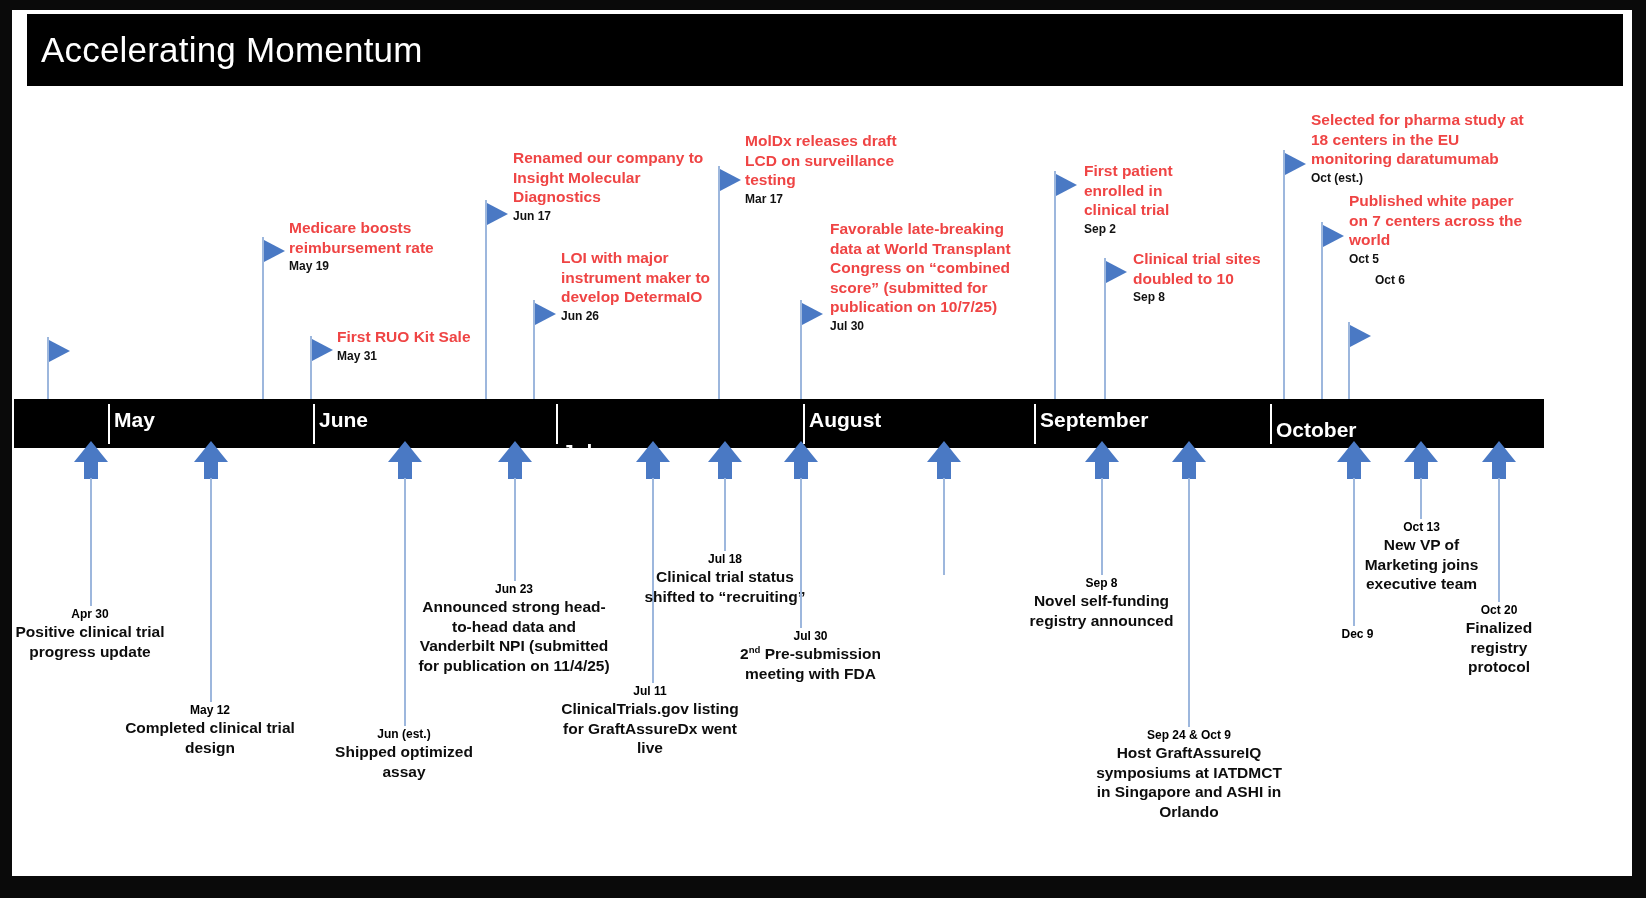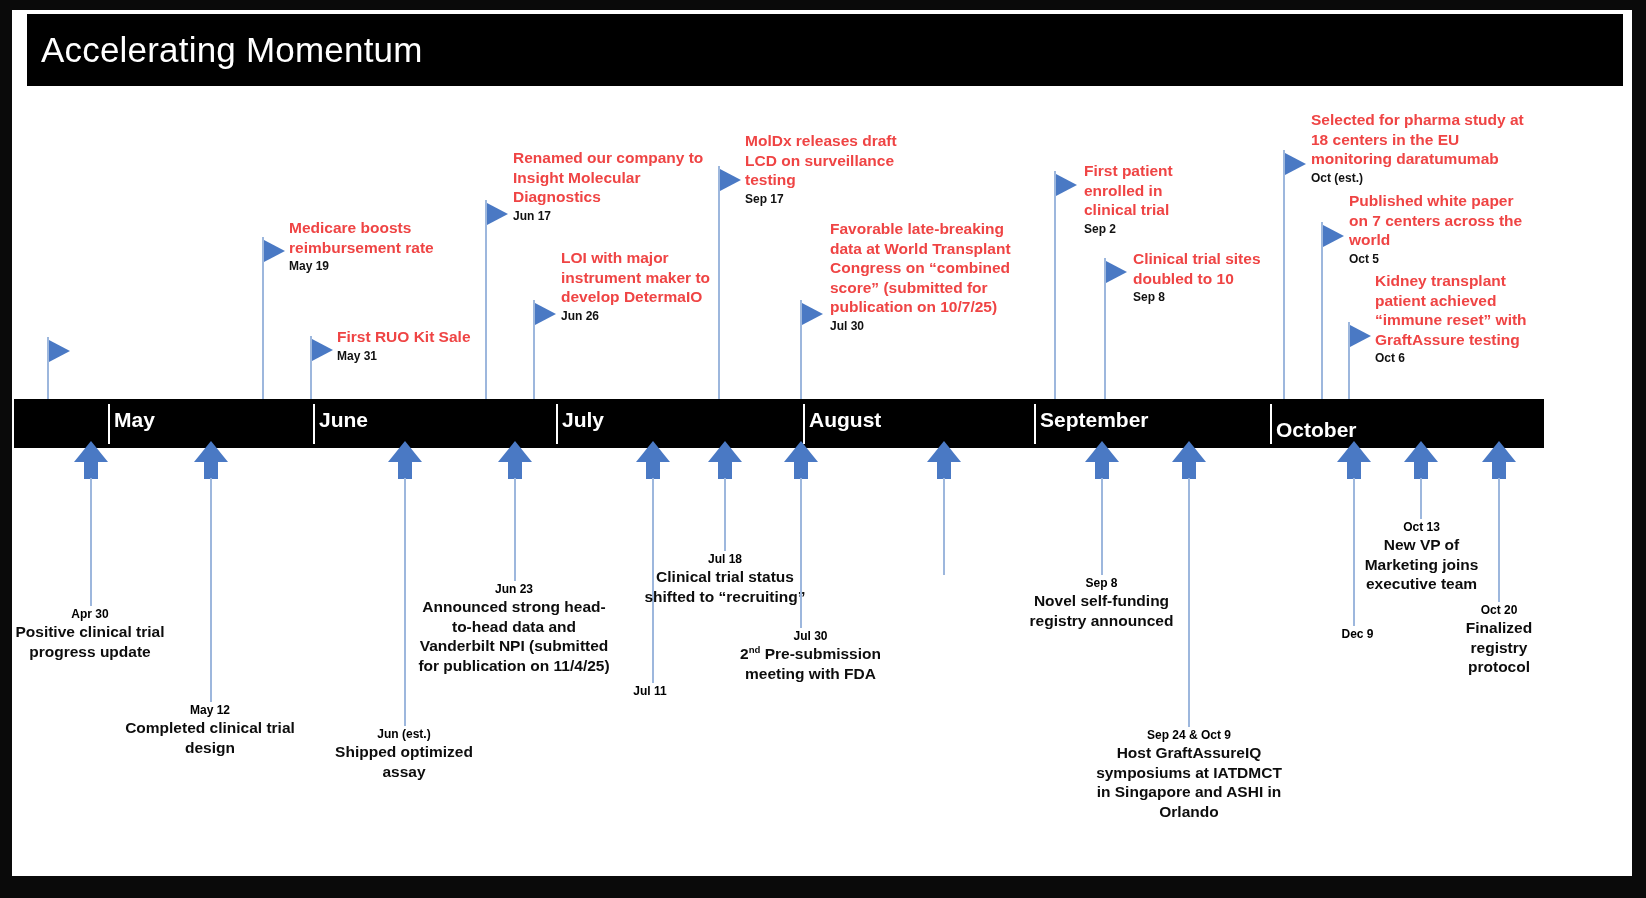--- a/index.html
+++ b/index.html
@@ -106,21 +106,21 @@
     <div id="title-text">Accelerating Momentum</div>
   </div>
 
   <div id="timeline-band"></div>
 
   <div class="month-tick" style="left:108px;"></div>
   <div class="month-label" style="left:114px;">May</div>
   <div class="month-tick" style="left:313px;"></div>
   <div class="month-label" style="left:319px;">June</div>
   <div class="month-tick" style="left:556px;"></div>
-  <div class="month-label" style="left:562px;">July</div>
+  <div class="month-label" style="left:562px;margin-top:32px;">July</div>
   <div class="month-tick" style="left:803px;"></div>
   <div class="month-label" style="left:809px;">August</div>
   <div class="month-tick" style="left:1034px;"></div>
   <div class="month-label" style="left:1040px;">September</div>
   <div class="month-tick" style="left:1270px;"></div>
   <div class="month-label" style="left:1276px;margin-top:10px;">October</div>
 
   <div class="flag" style="left:47px;top:337px;">
     <div class="pole" style="height:62px;"></div>
       <div class="tri" style="top:3px;"></div>
@@ -161,21 +161,21 @@
     <div class="hdl">LOI with major instrument maker to develop DetermaIO</div>
     <div class="dt">Jun 26</div>
   </div>
 
   <div class="flag" style="left:718px;top:166px;">
     <div class="pole" style="height:233px;"></div>
       <div class="tri" style="top:3px;"></div>
   </div>
   <div class="ev-top" style="left:745px;top:131px;width:175px;">
     <div class="hdl">MolDx releases draft LCD on surveillance testing</div>
-    <div class="dt">Sep 17</div>
+    <div class="dt">Mar 17</div>
   </div>
 
   <div class="flag" style="left:800px;top:300px;">
     <div class="pole" style="height:99px;"></div>
       <div class="tri" style="top:3px;"></div>
   </div>
   <div class="ev-top" style="left:830px;top:219px;width:205px;">
     <div class="hdl">Favorable late-breaking data at World Transplant Congress on “combined score” (submitted for publication on 10/7/25)</div>
     <div class="dt">Jul 30</div>
   </div>
@@ -214,21 +214,20 @@
   <div class="ev-top" style="left:1349px;top:191px;width:175px;">
     <div class="hdl">Published white paper on 7 centers across the world</div>
     <div class="dt">Oct 5</div>
   </div>
 
   <div class="flag" style="left:1348px;top:322px;">
     <div class="pole" style="height:77px;"></div>
       <div class="tri" style="top:3px;"></div>
   </div>
   <div class="ev-top" style="left:1375px;top:271px;width:165px;">
-    <div class="hdl">Kidney transplant patient achieved “immune reset” with GraftAssure testing</div>
     <div class="dt">Oct 6</div>
   </div>
 
   <div class="uparrow" style="left:74px;top:441px;">
     <div class="head"></div>
       <div class="shaft"></div>
   </div>
   <div class="stem" style="left:90px;top:478px;height:128px;"></div>
   <div class="ev-bot" style="left:0px;top:607px;width:180px;">
     <div class="dt">Apr 30</div>
@@ -265,20 +264,21 @@
     <div class="hdl">Announced strong head-to-head data and Vanderbilt NPI (submitted for publication on 11/4/25)</div>
   </div>
 
   <div class="uparrow" style="left:636px;top:441px;">
     <div class="head"></div>
       <div class="shaft"></div>
   </div>
   <div class="stem" style="left:652px;top:478px;height:205px;"></div>
   <div class="ev-bot" style="left:553px;top:684px;width:194px;">
     <div class="dt">Jul 11</div>
+    <div class="hdl">ClinicalTrials.gov listing for GraftAssureDx went live</div>
   </div>
 
   <div class="uparrow" style="left:708px;top:441px;">
     <div class="head"></div>
       <div class="shaft"></div>
   </div>
   <div class="stem" style="left:724px;top:478px;height:73px;"></div>
   <div class="ev-bot" style="left:640px;top:552px;width:170px;">
     <div class="dt">Jul 18</div>
     <div class="hdl">Clinical trial status shifted to “recruiting”</div>

